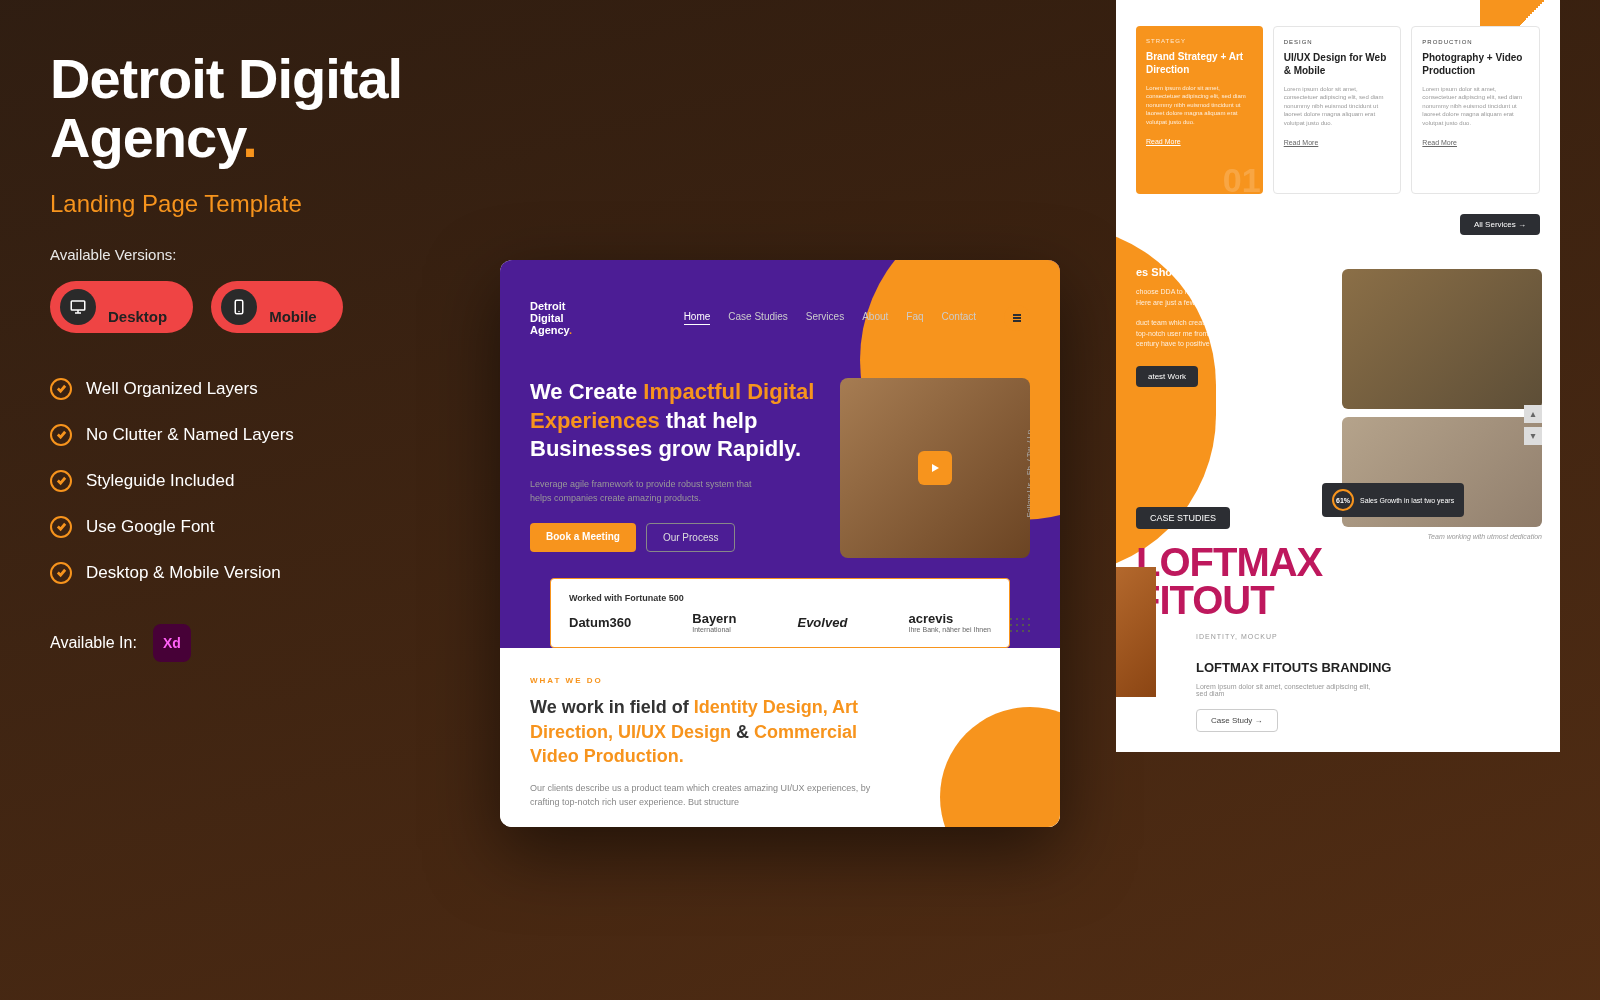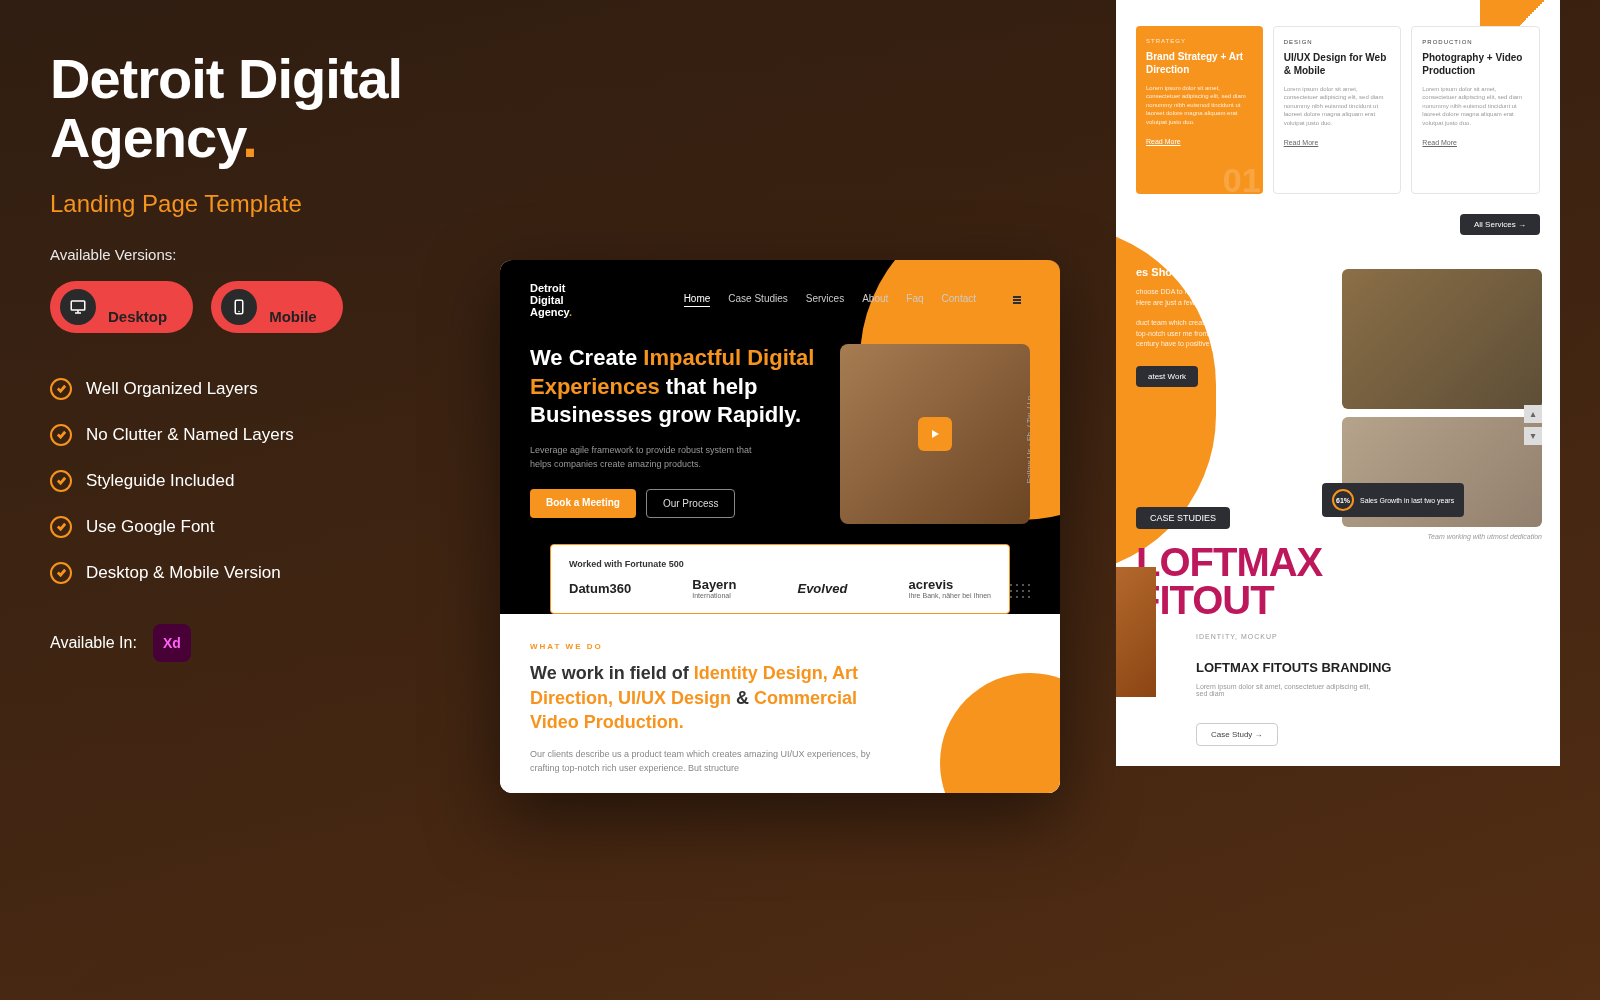--- a/index.html
+++ b/index.html
@@ -13,29 +13,29 @@
 .pill{background:#ef4444;border-radius:30px;padding:8px 26px 8px 10px;display:flex;align-items:flex-end;gap:12px;font-size:15px;font-weight:600;color:#222}
 .pill-icon{width:36px;height:36px;background:#2a2a2a;border-radius:50%;display:flex;align-items:center;justify-content:center}
 .pill-icon svg{width:18px;height:18px;fill:#fff}
 .features{margin-top:45px}
 .feat{display:flex;align-items:center;gap:14px;margin-bottom:24px;font-size:17px}
 .check-ic{width:22px;height:22px;border:2px solid #f7941d;border-radius:50%;display:flex;align-items:center;justify-content:center;flex-shrink:0}
 .check-ic svg{width:11px;height:11px;stroke:#f7941d;stroke-width:3;fill:none}
 .avail-in{margin-top:40px;display:flex;align-items:center;gap:16px;font-size:16px}
 .xd-badge{width:38px;height:38px;background:#470137;border-radius:8px;display:flex;align-items:center;justify-content:center;color:#ff61f6;font-weight:700;font-size:14px}
 .center-preview{position:absolute;left:500px;top:260px;width:560px;background:#fff;border-radius:12px;box-shadow:0 25px 70px rgba(0,0,0,0.5);overflow:hidden}
-.hero{background:#000000;padding:22px 30px 0;position:relative;overflow:hidden}
+.hero{background:#4c1d95;padding:40px 30px 0;position:relative;overflow:hidden}
 .orange-blob{position:absolute;right:-120px;top:-60px;width:320px;height:320px;background:#f7941d;border-radius:50%}
 .nav{display:flex;align-items:center;gap:20px;font-size:10px;color:#ccc;position:relative;z-index:2}
 .logo{font-weight:800;font-size:11px;line-height:1.1;color:#fff}
 .nav-links{display:flex;gap:18px;margin-left:auto}
 .nav-link.active{color:#fff;border-bottom:1px solid #fff;padding-bottom:2px}
 .burger{width:26px;height:26px;background:#f7941d;border-radius:50%;display:flex;align-items:center;justify-content:center;margin-left:8px}
 .burger svg{width:12px;height:12px;stroke:#2c2e33;stroke-width:2}
-.hero-content{display:flex;gap:20px;margin-top:26px;position:relative;z-index:2}
+.hero-content{display:flex;gap:20px;margin-top:42px;position:relative;z-index:2}
 .hero-text{flex:1}
 .hero-h{font-size:22px;font-weight:700;color:#fff;line-height:1.3}
 .hero-h .hl{color:#f7941d}
 .hero-sub{font-size:9px;color:#999;margin-top:14px;line-height:1.5;max-width:230px}
 .hero-btns{display:flex;gap:10px;margin-top:18px}
 .btn-primary{background:#f7941d;color:#fff;padding:8px 16px;border-radius:4px;font-size:10px;font-weight:600}
 .btn-outline{border:1px solid #888;color:#ddd;padding:8px 16px;border-radius:4px;font-size:10px}
 .hero-img{width:190px;height:180px;border-radius:8px;background:linear-gradient(135deg,#a67c52,#6b4423);position:relative;overflow:hidden}
 .play-btn{position:absolute;top:50%;left:50%;transform:translate(-50%,-50%);width:34px;height:34px;background:#f7941d;border-radius:6px;display:flex;align-items:center;justify-content:center}
 .play-btn svg{width:12px;height:12px;fill:#fff}
@@ -81,21 +81,21 @@
 .growth-badge{position:absolute;left:-20px;bottom:10px;background:#2c2e33;color:#fff;padding:6px 10px;border-radius:4px;font-size:7px;display:flex;align-items:center;gap:6px}
 .growth-pct{width:22px;height:22px;border:2px solid #f7941d;border-radius:50%;display:flex;align-items:center;justify-content:center;font-size:7px;font-weight:700}
 .case-caption{font-size:7px;font-style:italic;color:#999;text-align:right;margin-top:6px}
 .nav-arrows{position:absolute;right:0;top:50%;display:flex;flex-direction:column;gap:4px}
 .arrow-btn{width:18px;height:18px;background:#ddd;display:flex;align-items:center;justify-content:center;font-size:10px;color:#666}
 .case-studies-section{padding:30px 20px 20px;position:relative;margin-top:80px}
 .cs-badge{background:#2c2e33;color:#fff;padding:6px 14px;border-radius:4px;font-size:9px;display:inline-block}
 .loftmax{font-size:40px;font-weight:900;color:#be185d;line-height:0.95;margin-top:14px;letter-spacing:-1px}
 .cs-sub{font-size:7px;color:#999;letter-spacing:1px;margin-top:14px}
 .cs-h{font-size:13px;font-weight:800;color:#222;margin-top:20px}
-.cs-btn{border:1px solid #ccc;padding:6px 14px;border-radius:4px;font-size:8px;display:inline-block;margin-top:26px;color:#444}
+.cs-btn{border:1px solid #ccc;padding:6px 14px;border-radius:4px;font-size:8px;display:inline-block;margin-top:12px;color:#444}
 .cs-img{position:absolute;left:-90px;top:90px;width:130px;height:130px;background:linear-gradient(135deg,#c97b3a,#8b4513);border-radius:50% 0 0 50%}
 .deco-tr{position:absolute;right:0;top:0;width:80px;height:50px;background:linear-gradient(135deg,#f7941d 50%,transparent 50%)}
 </style>
 </head>
 <body>
 
 <div class="left-panel">
   <h1 class="main-title"><span>Detroit Digital Agency</span><span class="dot">.</span></h1>
   <div class="subtitle">Landing Page Template</div>
   <div class="avail-label">Available Versions:</div>

